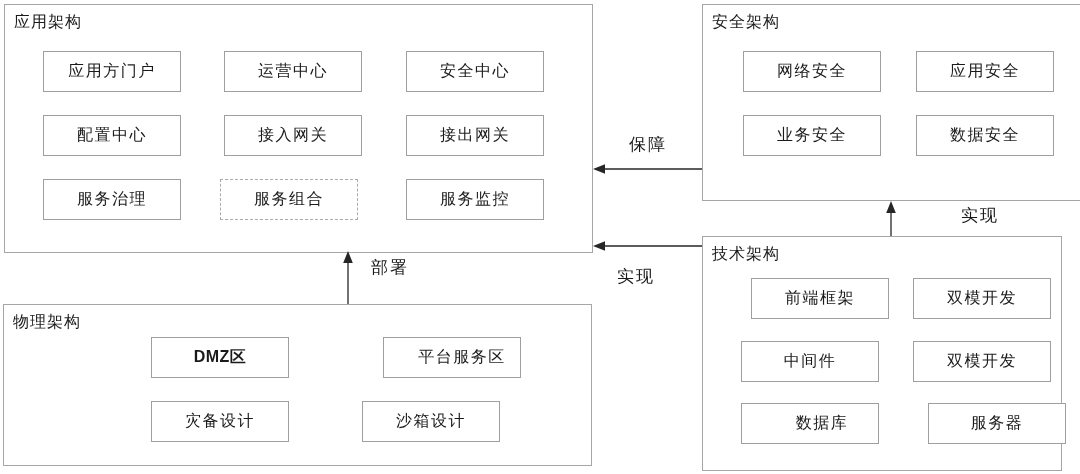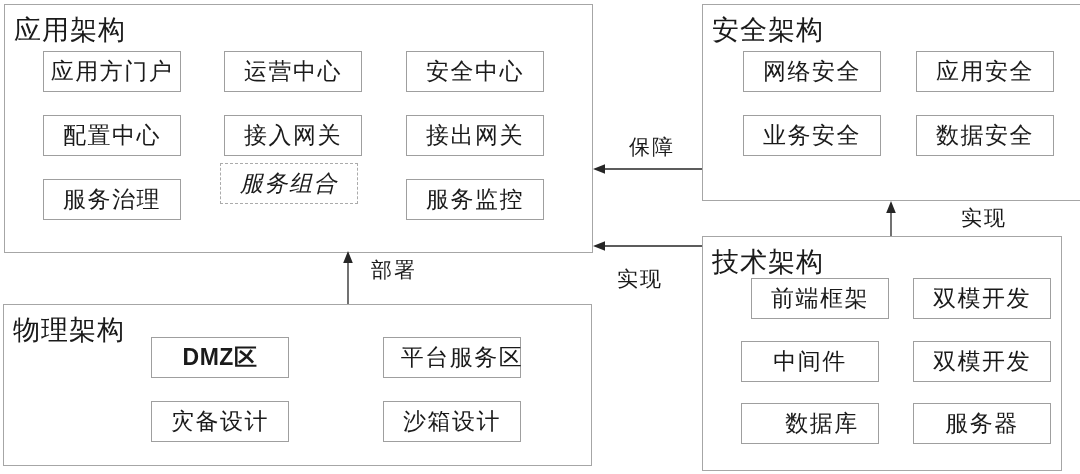--- a/index.html
+++ b/index.html
@@ -24,59 +24,59 @@
   }
   .panel{
     position:absolute;
     border:1.5px solid var(--panel-border);
     background:var(--bg);
   }
   .panel-title{
     position:absolute;
     left:9px;
     top:7px;
-    font-size:27px;
+    font-size:16px;
     font-weight:400;
     letter-spacing:1px;
     color:var(--text);
     white-space:nowrap;
   }
   .node{
     position:absolute;
     width:138px;
     height:41px;
     border:1.4px solid var(--node-border);
     background:var(--bg);
     display:flex;
     align-items:center;
     justify-content:center;
   }
   .node.dashed{
     border:1.4px dashed #ababab;
   }
   .node-label{
-    font-size:23px;
+    font-size:16px;
     letter-spacing:1.5px;
     white-space:nowrap;
     color:var(--text);
     text-align:right;
   }
   .node-label.emph{
     font-weight:700;
     letter-spacing:0.5px;
   }
   .arrow-layer{
     position:absolute;
     left:0;top:0;
     width:1080px;height:474px;
     pointer-events:none;
   }
   .arrow-label{
     position:absolute;
-    font-size:21px;
+    font-size:17px;
     letter-spacing:2px;
     color:var(--text);
     white-space:nowrap;
   }
 </style>
 </head>
 <body>
 
 <div class="stage">
 
@@ -96,21 +96,21 @@
     </div>
     <div class="node" style="left:219px;top:110px;">
       <span class="node-label">接入网关</span>
     </div>
     <div class="node" style="left:401px;top:110px;">
       <span class="node-label">接出网关</span>
     </div>
     <div class="node" style="left:38px;top:174px;">
       <span class="node-label">服务治理</span>
     </div>
-    <div class="node dashed" style="left:215px;top:158px;font-style:italic;">
+    <div class="node dashed" style="left:215px;top:174px;">
       <span class="node-label">服务组合</span>
     </div>
     <div class="node" style="left:401px;top:174px;">
       <span class="node-label">服务监控</span>
     </div>
   </section>
 
   <section class="panel" style="left:702px;top:4px;width:416px;height:197px;">
     <h2 class="panel-title">安全架构</h2>
     <div class="node" style="left:40px;top:46px;">
@@ -137,37 +137,37 @@
     </div>
     <div class="node" style="left:38px;top:104px;">
       <span class="node-label">中间件</span>
     </div>
     <div class="node" style="left:210px;top:104px;">
       <span class="node-label">双模开发</span>
     </div>
     <div class="node" style="left:38px;top:166px;padding-left:24px;">
       <span class="node-label">数据库</span>
     </div>
-    <div class="node" style="left:210px;top:166px;">
+    <div class="node" style="left:225px;top:166px;">
       <span class="node-label">服务器</span>
     </div>
   </section>
 
   <section class="panel" style="left:3px;top:304px;width:589px;height:162px;">
     <h2 class="panel-title">物理架构</h2>
     <div class="node" style="left:147px;top:32px;">
       <span class="node-label emph">DMZ区</span>
     </div>
     <div class="node" style="left:379px;top:32px;padding-left:20px;">
       <span class="node-label">平台服务区</span>
     </div>
     <div class="node" style="left:147px;top:96px;">
       <span class="node-label">灾备设计</span>
     </div>
-    <div class="node" style="left:379px;top:96px;">
+    <div class="node" style="left:358px;top:96px;">
       <span class="node-label">沙箱设计</span>
     </div>
   </section>
 
   <svg class="arrow-layer" viewBox="0 0 1080 474" aria-hidden="true">
 
     <g>
       <line x1="702" y1="169" x2="602" y2="169" stroke="#262626" stroke-width="1.3"></line>
       <polygon points="593,169 605,164.2 605,173.8" fill="#262626"></polygon>
     </g>

